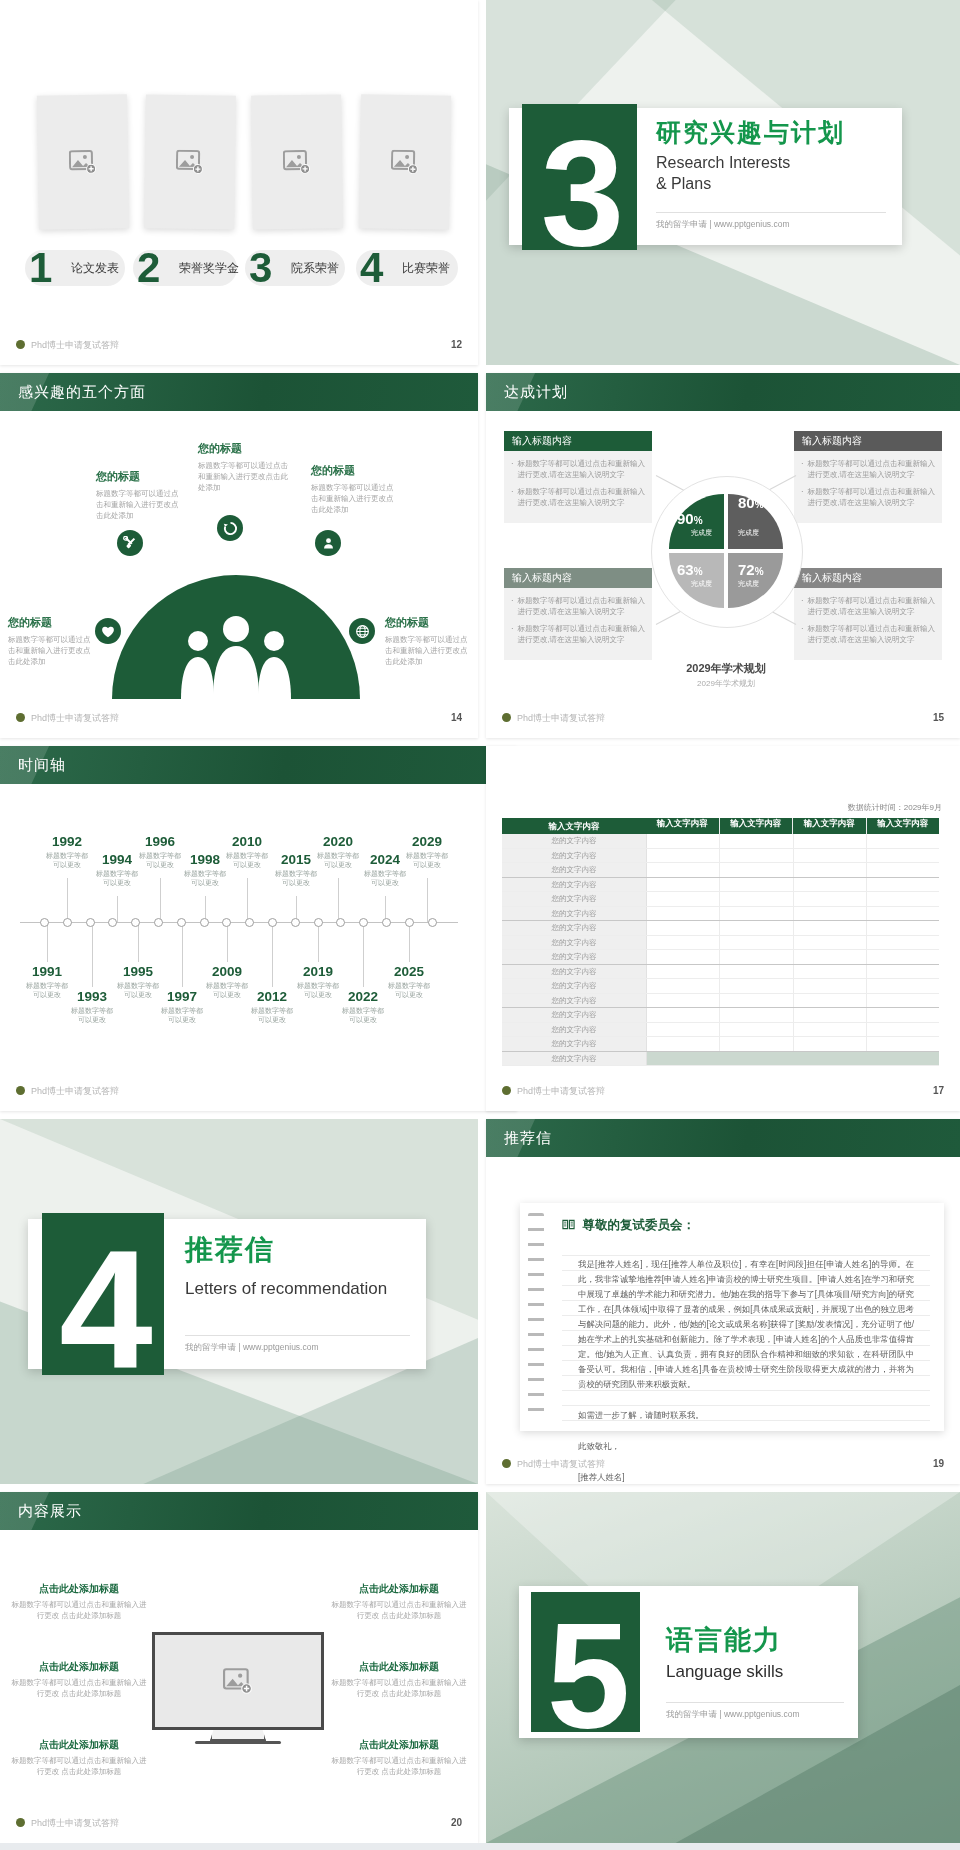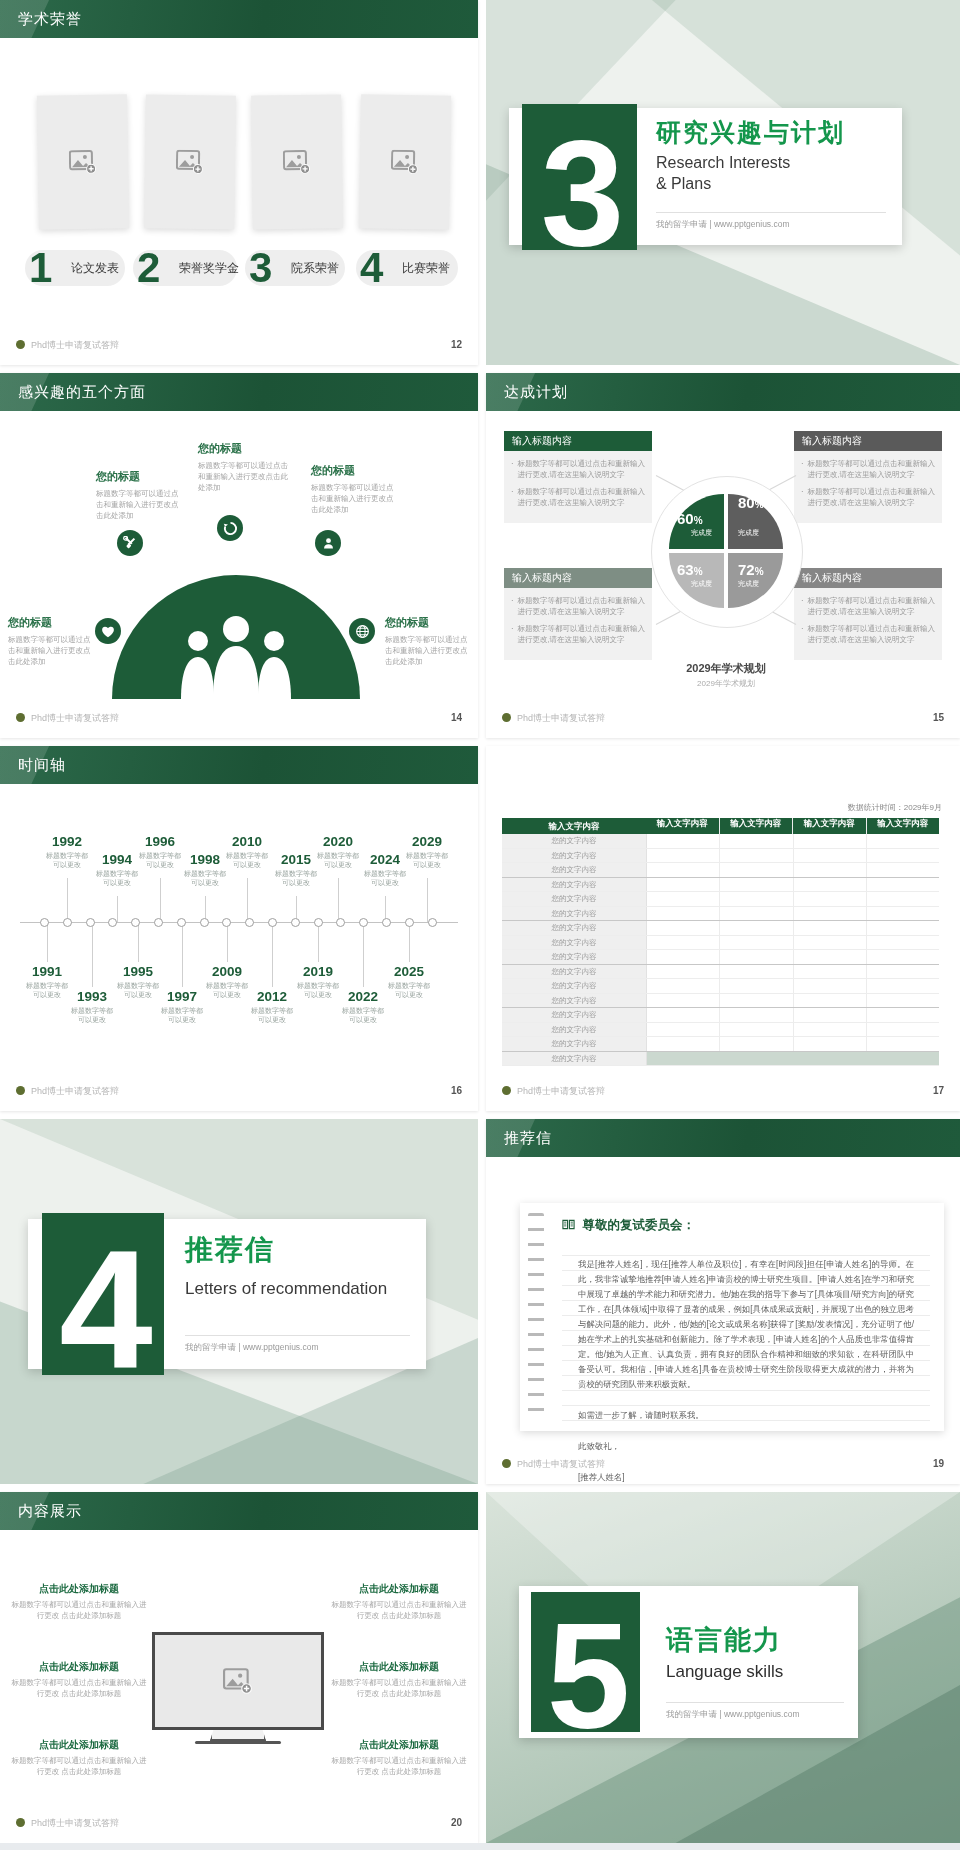--- a/index.html
+++ b/index.html
@@ -82,21 +82,20 @@
   .tv{position:absolute;left:152px;top:140px;width:172px;}
   .tv .scr{height:92px;border:3px solid #4a4a4a;background:#e9e9e9;display:flex;align-items:center;justify-content:center;}
   .tv .stand{width:52px;height:9px;margin:0 auto;background:#f2f2f2;border:2px solid #555;border-top:none;clip-path:polygon(6% 0,94% 0,100% 100%,0 100%);}
   .tv .base{width:86px;height:3px;background:#555;border-radius:2px;margin:0 auto;}
   .strip{position:absolute;left:0;top:1843px;width:960px;height:7px;background:#e8ebee;}
 </style>
 </head>
 <body>
 
 <div class="tile slide" style="left:0;top:0;width:478px;height:365px;">
-  <div class="tbar"><span>学术荣誉</span></div>
 
   <div class="card" style="left:38px;top:95px;transform:rotate(-1deg);">
     <svg width="28" height="24" viewBox="0 0 28 24">
         <rect x="1" y="1" width="22" height="18" rx="2" fill="none" stroke="#9d9d9d" stroke-width="2"></rect>
         <circle cx="16" cy="7" r="2" fill="#9d9d9d"></circle>
         <path d="M3 17 L9 10 L14 16 L17 13 L21 17 Z" fill="#9d9d9d"></path>
         <circle cx="22" cy="19" r="4.5" fill="#8f8f8f" stroke="#fff"></circle>
         <path d="M22 16.5 V21.5 M19.5 19 H24.5" stroke="#fff" stroke-width="1.4"></path>
       </svg>
   </div>
@@ -300,21 +299,21 @@
   </div>
 
   <div class="conn" style="left:168px;top:110px;width:34px;transform:rotate(28deg);"></div>
   <div class="conn" style="left:278px;top:110px;width:34px;transform:rotate(-28deg);"></div>
   <div class="conn" style="left:168px;top:243px;width:34px;transform:rotate(-28deg);"></div>
   <div class="conn" style="left:278px;top:243px;width:34px;transform:rotate(28deg);"></div>
 
   <div class="ring"></div>
   <div class="pie">
     <div class="q q1">
-      <span class="p" style="left:8px;top:16px;"><span>60</span><span style="font-size:10px;">%</span></span>
+      <span class="p" style="left:8px;top:16px;"><span>90</span><span style="font-size:10px;">%</span></span>
       <span class="c" style="left:22px;top:34px;">完成度</span>
     </div>
     <div class="q q2">
       <span class="p" style="left:10px;top:0;text-align:right;"><span>80</span><span style="font-size:10px;">%</span></span>
       <span class="c" style="left:10px;top:34px;">完成度</span>
     </div>
     <div class="q q3">
       <span class="p" style="left:8px;top:8px;"><span>63</span><span style="font-size:10px;">%</span></span>
       <span class="c" style="left:22px;top:26px;">完成度</span>
     </div>
@@ -325,21 +324,21 @@
   </div>
   <div class="pcap" style="top:288px;font-size:11px;font-weight:bold;color:#474747;">2029年学术规划</div>
   <div class="pcap" style="top:305px;font-size:8px;color:#ababab;">2029年学术规划</div>
 
   <div class="sfoot">
     <span class="dot"></span><span>Phd博士申请复试答辩</span>
     <span class="pg">15</span>
   </div>
 </div>
 
-<div class="tile slide" style="left:0;top:746px;width:478px;height:365px;">
+<div class="tile slide" style="left:0;top:746px;width:478px;height:365px;padding-left:39px;">
   <div class="tbar"><span>时间轴</span></div>
   <div id="tl-canvas" style="position:absolute;left:0;top:0;right:0;bottom:0;">
     <div class="tl-line"></div>
   <div class="tl-i" style="left:25px;top:88px;">
         <div class="y">1992</div>
         <div class="l">
           <div>标题数字等都</div>
           <div>可以更改</div>
         </div>
       </div>

